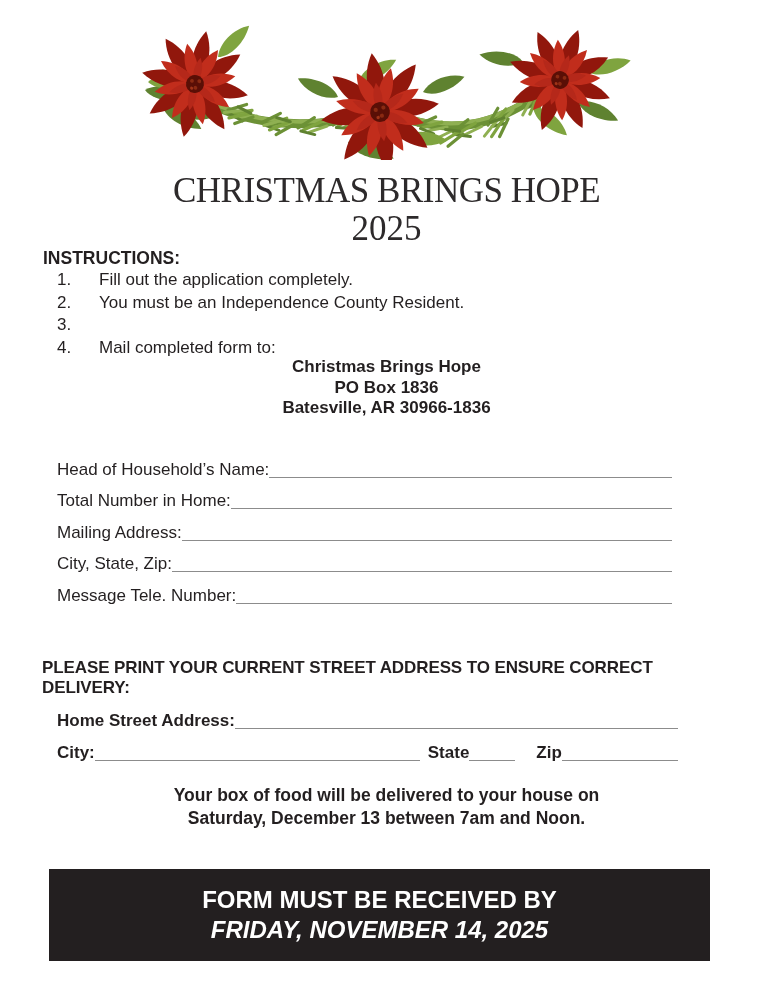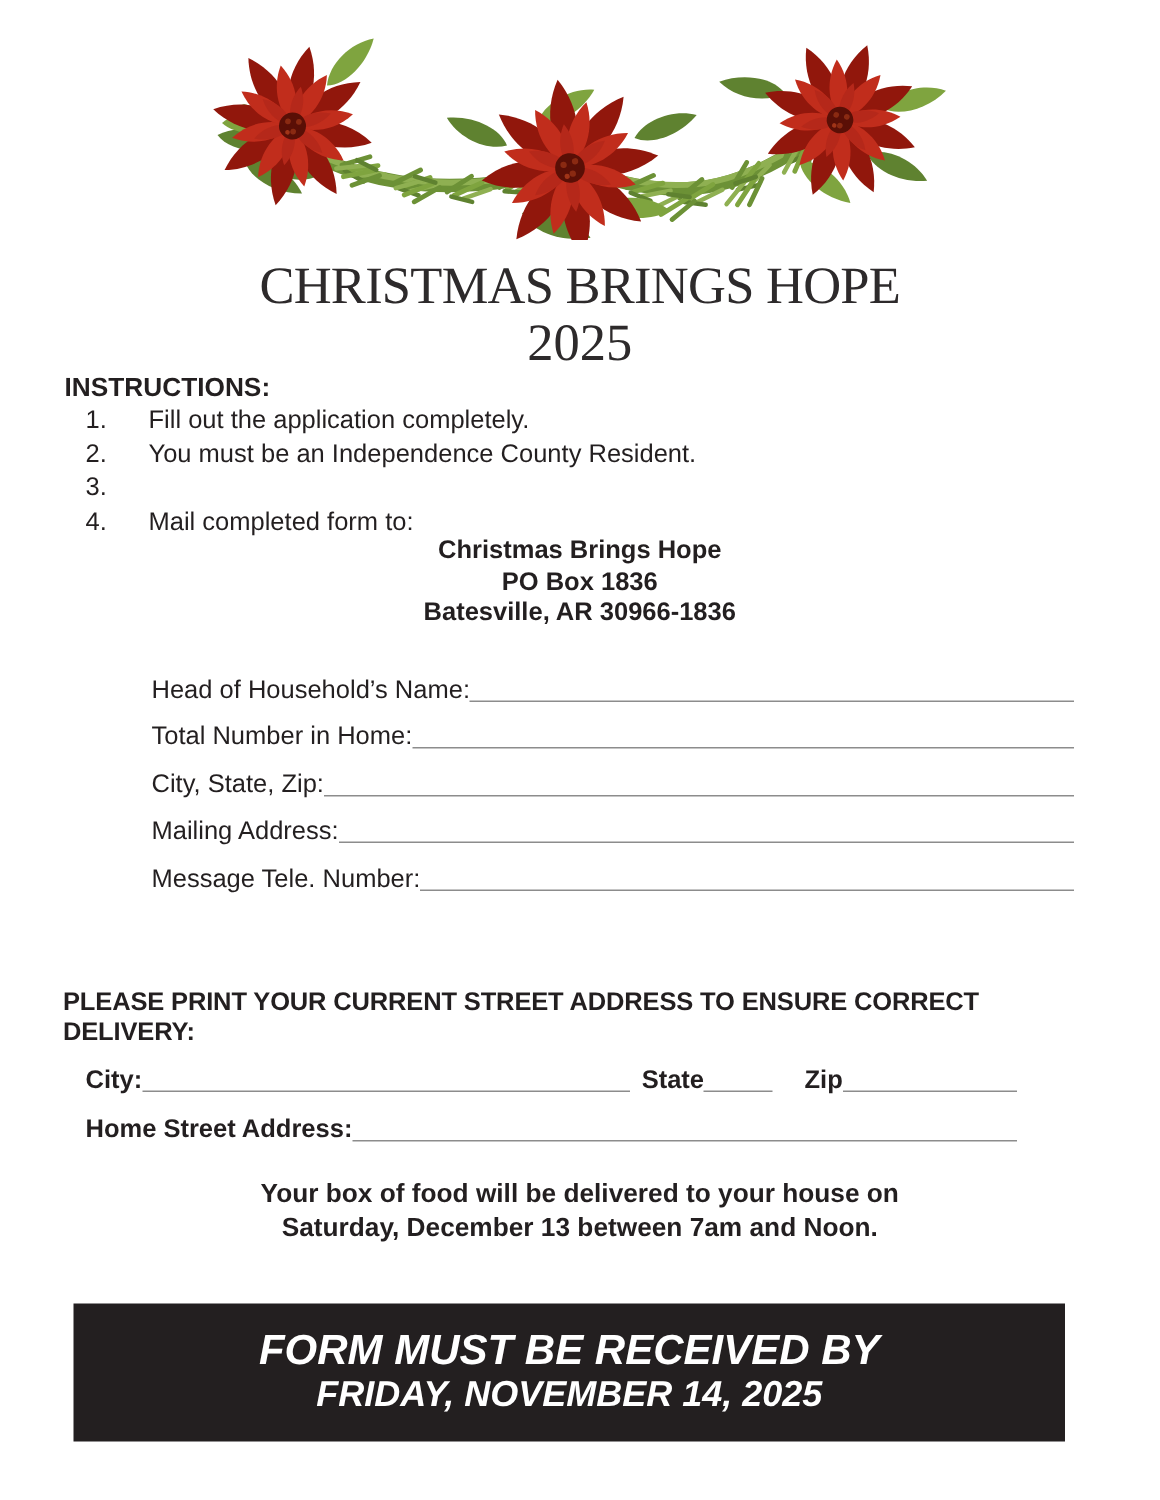--- a/index.html
+++ b/index.html
@@ -43,21 +43,21 @@
   .instr-item { display: flex; padding-left: 14px; font-size: 17px; line-height: 22.6px; }
   .instr-num { width: 42px; flex: 0 0 42px; }
 
   
   .mail-address {
     position: absolute; top: 357px; left: 0; width: 100%;
     text-align: center; font-weight: bold; font-size: 17px; line-height: 20.5px;
   }
 
   
-  .fields { position: absolute; left: 57px; top: 438px; width: 615px; margin-left: 44px; }
+  .fields { position: absolute; left: 57px; top: 448px; width: 615px; }
   .field-row { display: flex; align-items: flex-end; height: 31.5px; }
   .field-label { font-size: 17px; white-space: nowrap; }
   .field-line {
     flex: 1 1 auto;
     border-bottom: 1.5px solid #8c8c8c;
     margin-bottom: 2px;
     height: 14px;
   }
 
   
@@ -80,21 +80,21 @@
     text-align: center; font-weight: bold; font-size: 17.5px; line-height: 23px;
   }
 
   
   .deadline-banner {
     position: absolute; left: 49px; top: 869px; width: 661px; height: 92px;
     background: #231f20; color: #ffffff;
     display: flex; flex-direction: column; align-items: center; justify-content: center;
     text-align: center;
   }
-  .deadline-line1 { font-weight: bold; font-size: 28px; line-height: 30px; font-style: italic; }
+  .deadline-line1 { font-weight: bold; font-size: 24px; line-height: 30px; }
   .deadline-line2 { font-weight: bold; font-style: italic; font-size: 24px; line-height: 30px; }
 </style>
 </head>
 <body>
 
 <div class="page">
 
   <svg class="garland" viewBox="0 0 515 138" xmlns="http://www.w3.org/2000/svg" aria-hidden="true">
     <defs>
       <path id="petal" d="M0,0 C6,-9 8,-23 0,-36 C-8,-23 -6,-9 0,0 Z"></path>
@@ -218,47 +218,47 @@
   <div class="fields">
     <div class="field-row">
       <span class="field-label">Head of Household’s Name:</span>
       <span class="field-line"></span>
     </div>
     <div class="field-row">
       <span class="field-label">Total Number in Home:</span>
       <span class="field-line"></span>
     </div>
     <div class="field-row">
+      <span class="field-label">Mailing Address:</span>
+      <span class="field-line"></span>
+    </div>
+    <div class="field-row">
       <span class="field-label">City, State, Zip:</span>
-      <span class="field-line"></span>
-    </div>
-    <div class="field-row">
-      <span class="field-label">Mailing Address:</span>
       <span class="field-line"></span>
     </div>
     <div class="field-row">
       <span class="field-label">Message Tele. Number:</span>
       <span class="field-line"></span>
     </div>
   </div>
 
   <div class="street-section">
     <div class="street-heading">PLEASE PRINT YOUR CURRENT STREET ADDRESS TO ENSURE CORRECT DELIVERY:</div>
+    <div class="street-row home-row">
+      <span class="street-label">Home Street Address:</span>
+      <span class="street-line line-grow"></span>
+    </div>
     <div class="street-row city-row">
       <span class="street-label">City:</span>
       <span class="street-line city-line"></span>
       <span class="street-label state-label">State</span>
       <span class="street-line state-line"></span>
       <span class="street-label zip-label">Zip</span>
       <span class="street-line line-grow"></span>
     </div>
-    <div class="street-row home-row">
-      <span class="street-label">Home Street Address:</span>
-      <span class="street-line line-grow"></span>
-    </div>
   </div>
 
   <div class="delivery-note">
     <div>Your box of food will be delivered to your house on</div>
     <div>Saturday, December 13 between 7am and Noon.</div>
   </div>
 
   <div class="deadline-banner">
     <div class="deadline-line1">FORM MUST BE RECEIVED BY</div>
     <div class="deadline-line2">FRIDAY, NOVEMBER 14, 2025</div>

